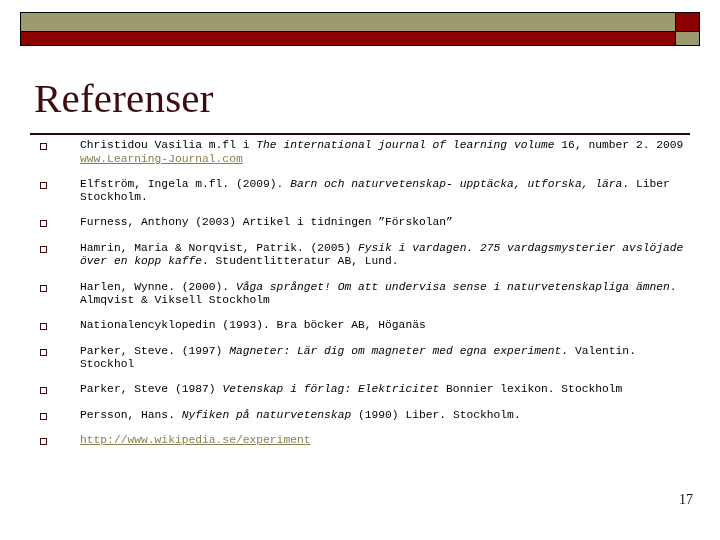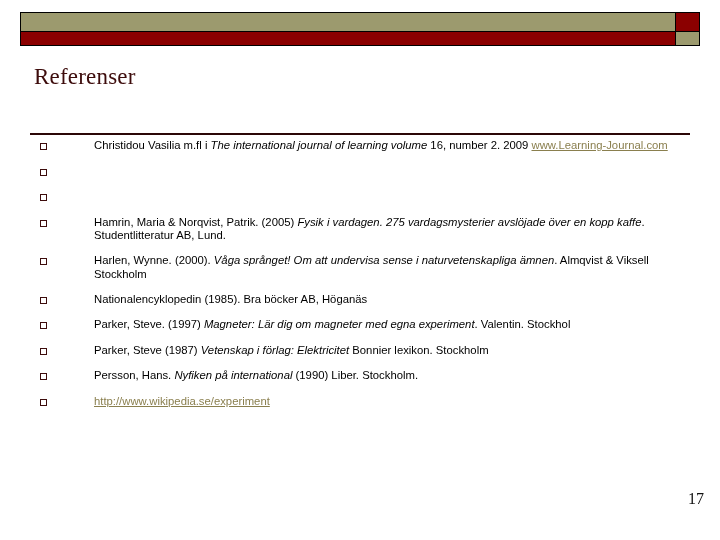--- a/index.html
+++ b/index.html
@@ -61,22 +61,22 @@
     height: 15px;
     background: #9c9a6e;
     border: 1px solid #000000;
     box-sizing: border-box;
   }
 
   
   .slide-title {
     position: absolute;
     left: 34px;
-    top: 64px;
-    font-size: 23px;
+    top: 76px;
+    font-size: 41px;
     color: #3d0c0c;
     font-family: "Liberation Serif", serif;
     letter-spacing: 0.2px;
     line-height: 1.1;
   }
   .title-rule {
     position: absolute;
     left: 30px;
     top: 133px;
     width: 660px;
@@ -101,41 +101,41 @@
   .ref-bullet {
     width: 7px;
     height: 7px;
     border: 1.4px solid #3d0c0c;
     box-sizing: border-box;
     flex: 0 0 auto;
     margin-left: 10px;
     margin-top: 4px;
   }
   .ref-text {
-    margin-left: 47px;
+    margin-left: 33px;
     font-size: 11.3px;
     line-height: 13.6px;
     color: #000000;
-    font-family: Liberation Sans, sans-serif;
+    font-family: Liberation Mono, monospace;
     width: 615px;
   }
   .ref-text i {
     font-style: italic;
   }
   .ref-link {
     color: #8a7f4e;
     text-decoration: underline;
   }
 
   
   .page-number {
     position: absolute;
-    right: 16px;
+    right: 27px;
     bottom: 32px;
-    font-size: 16px;
+    font-size: 14px;
     color: #111111;
     font-family: "Liberation Serif", serif;
   }
 </style>
 </head>
 <body>
 
 <div class="header-deco">
   <div class="deco-bar-top"></div>
   <div class="deco-bar-bottom"></div>
@@ -146,47 +146,49 @@
 <div class="slide-title">Referenser</div>
 <div class="title-rule"></div>
 
 <div class="ref-list">
     <div class="ref-item">
       <div class="ref-bullet"></div>
       <div class="ref-text"><span>Christidou Vasilia m.fl  i </span><i>The international journal of learning volume</i><span> 16, number 2. 2009 </span><a class="ref-link" href="#">www.Learning-Journal.com</a></div>
     </div>
     <div class="ref-item">
       <div class="ref-bullet"></div>
+      <div class="ref-text"><span>Elfström, Ingela m.fl. (2009). </span><i>Barn och naturvetenskap- upptäcka, utforska, lära</i><span>. Liber Stockholm.</span></div>
     </div>
     <div class="ref-item">
       <div class="ref-bullet"></div>
+      <div class="ref-text"><span>Furness, Anthony (2003) Artikel i tidningen ”Förskolan”</span></div>
     </div>
     <div class="ref-item">
       <div class="ref-bullet"></div>
       <div class="ref-text"><span>Hamrin, Maria &amp; Norqvist, Patrik. (2005) </span><i>Fysik i vardagen. 275 vardagsmysterier avslöjade över en kopp kaffe</i><span>. Studentlitteratur AB, Lund.</span></div>
     </div>
     <div class="ref-item">
       <div class="ref-bullet"></div>
       <div class="ref-text"><span>Harlen, Wynne. (2000). </span><i>Våga språnget! Om att undervisa sense i naturvetenskapliga ämnen</i><span>. Almqvist &amp; Viksell Stockholm</span></div>
     </div>
     <div class="ref-item">
       <div class="ref-bullet"></div>
-      <div class="ref-text"><span>Nationalencyklopedin (1985). Bra böcker AB, Höganäs</span></div>
+      <div class="ref-text"><span>Nationalencyklopedin (1993). Bra böcker AB, Höganäs</span></div>
     </div>
     <div class="ref-item">
       <div class="ref-bullet"></div>
       <div class="ref-text"><span>Parker, Steve. (1997) </span><i>Magneter: Lär dig om magneter med egna experiment</i><span>. Valentin. Stockhol</span></div>
     </div>
     <div class="ref-item">
       <div class="ref-bullet"></div>
       <div class="ref-text"><span>Parker, Steve (1987) </span><i>Vetenskap i förlag: Elektricitet</i><span> Bonnier lexikon. Stockholm</span></div>
     </div>
     <div class="ref-item">
       <div class="ref-bullet"></div>
-      <div class="ref-text"><span>Persson, Hans. </span><i>Nyfiken på international</i><span> (1990) Liber. Stockholm.</span></div>
+      <div class="ref-text"><span>Persson, Hans. </span><i>Nyfiken på naturvetenskap</i><span> (1990) Liber. Stockholm.</span></div>
     </div>
     <div class="ref-item">
       <div class="ref-bullet"></div>
       <div class="ref-text"><a class="ref-link" href="#">http://www.wikipedia.se/experiment</a></div>
     </div>
   </div>
 
 <div class="page-number">17</div>
 
 </body></html>

